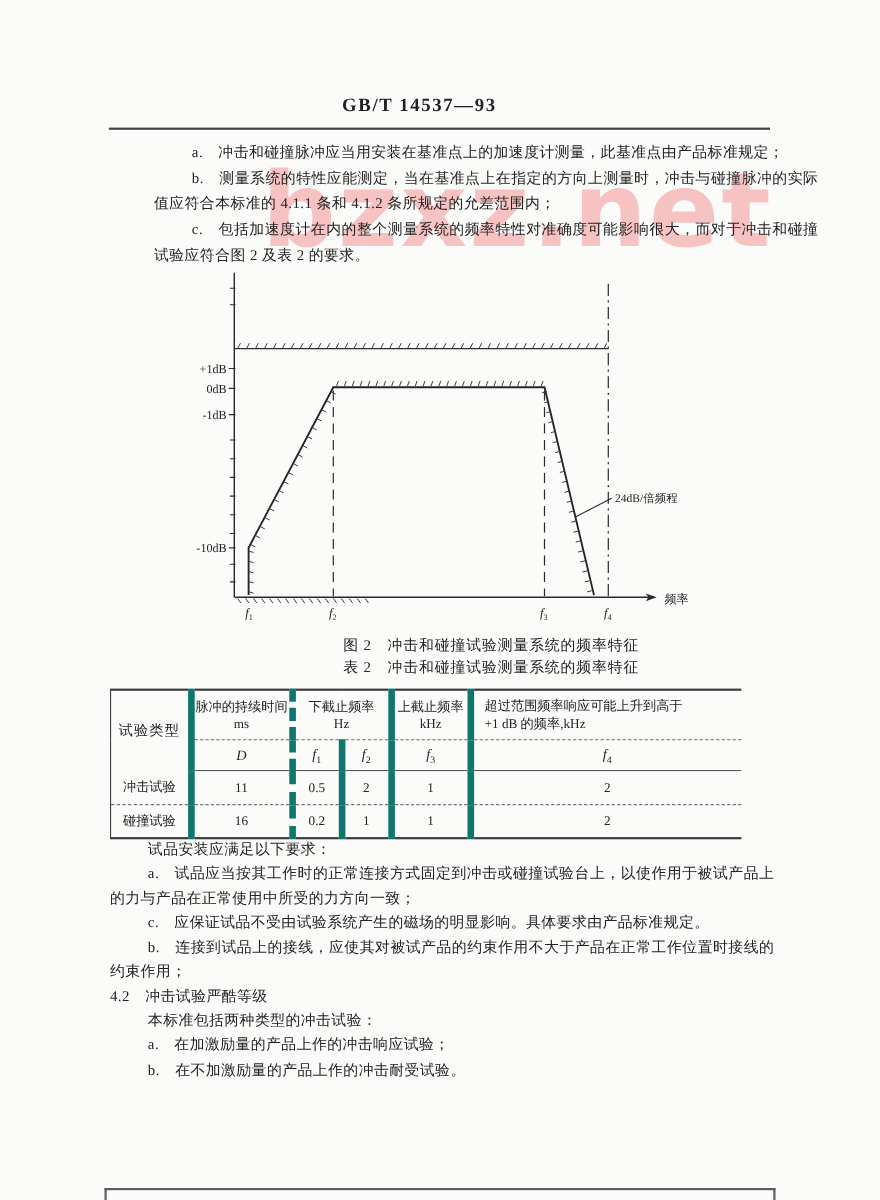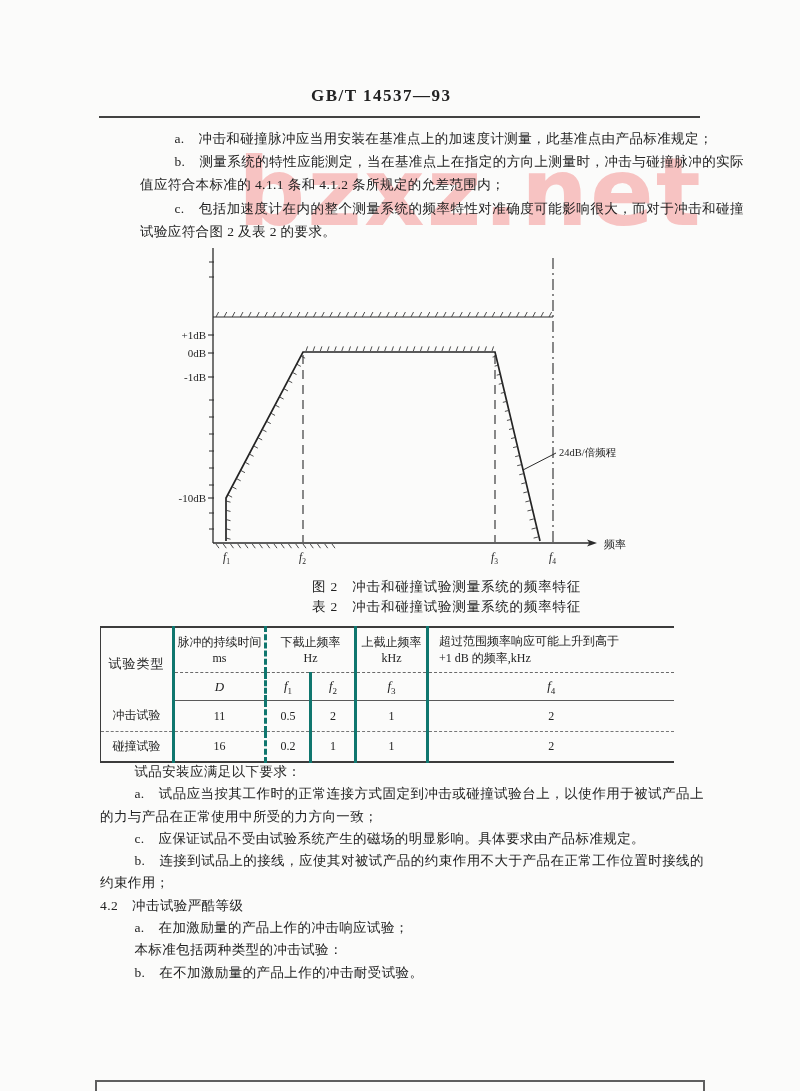--- a/index.html
+++ b/index.html
@@ -12,21 +12,21 @@
              color:#ef4444;opacity:.30;font-family:"DejaVu Sans",sans-serif;letter-spacing:2px;z-index:0;}
   .intro{position:absolute;left:100px;top:127px;width:604px;font-size:13.5px;line-height:23.2px;
          letter-spacing:.4px;z-index:1;text-align:justify;margin-left:40px;}
   .para{margin:0;text-indent:2.55em;}
   .fig-wrap{position:absolute;left:0;top:245px;width:800px;height:330px;z-index:1;}
   .fig-caption{position:absolute;left:312px;top:578px;font-size:13.5px;letter-spacing:.8px;z-index:1;}
   .tbl-caption{position:absolute;left:312px;top:598px;font-size:13.5px;letter-spacing:.8px;z-index:1;}
   table.freq{position:absolute;left:100px;top:626px;width:573px;z-index:1;border-collapse:collapse;
              table-layout:fixed;font-size:12px;text-align:center;
              border-top:2px solid #3c3c3c;border-bottom:2px solid #3c3c3c;border-left:1px solid #3c3c3c;}
-  table.freq th,table.freq td{border-right:3px solid #0f766e;font-weight:normal;padding:0;}
+  table.freq th,table.freq td{border-right:6px solid #0f766e;font-weight:normal;padding:0;}
   table.freq .lastcol{border-right:none;}
   table.freq .h1{height:44px;border-bottom:1px dashed #6a6a6a;vertical-align:middle;}
   table.freq .h2{height:27px;border-bottom:1px solid #5a5a5a;vertical-align:middle;}
   table.freq .d1{height:30px;border-bottom:1px dashed #777;vertical-align:middle;}
   table.freq .d2{height:29px;vertical-align:middle;}
   table.freq .v-dash{border-right-style:dashed;}
   table.freq .corner{vertical-align:middle;font-size:13px;letter-spacing:1px;}
   table.freq .overcell{text-align:left;padding-left:10px;}
   .sym{font-family:"Liberation Serif",serif;font-style:italic;font-size:13px;}
   .sym sub{font-size:9px;font-style:normal;}
@@ -301,19 +301,19 @@
     </tr>
   </tbody>
     </table>
 
   <div class="sections">
     <p class="sec-ind">试品安装应满足以下要求：</p>
     <p class="sec-ind">a.　试品应当按其工作时的正常连接方式固定到冲击或碰撞试验台上，以使作用于被试产品上的力与产品在正常使用中所受的力方向一致；</p>
     <p class="sec-ind">c.　应保证试品不受由试验系统产生的磁场的明显影响。具体要求由产品标准规定。</p>
     <p class="sec-ind">b.　连接到试品上的接线，应使其对被试产品的约束作用不大于产品在正常工作位置时接线的约束作用；</p>
     <p class="sec-head"><span>4.2</span><span class="sp"></span><span>冲击试验严酷等级</span></p>
+    <p class="sec-ind">本标准包括两种类型的冲击试验：</p>
     <p class="sec-ind">a.　在加激励量的产品上作的冲击响应试验；</p>
-    <p class="sec-ind">本标准包括两种类型的冲击试验：</p>
     <p class="sec-ind">b.　在不加激励量的产品上作的冲击耐受试验。</p>
   </div>
 
   <div class="bottom-frame"></div>
 </div>
 
 </body></html>

